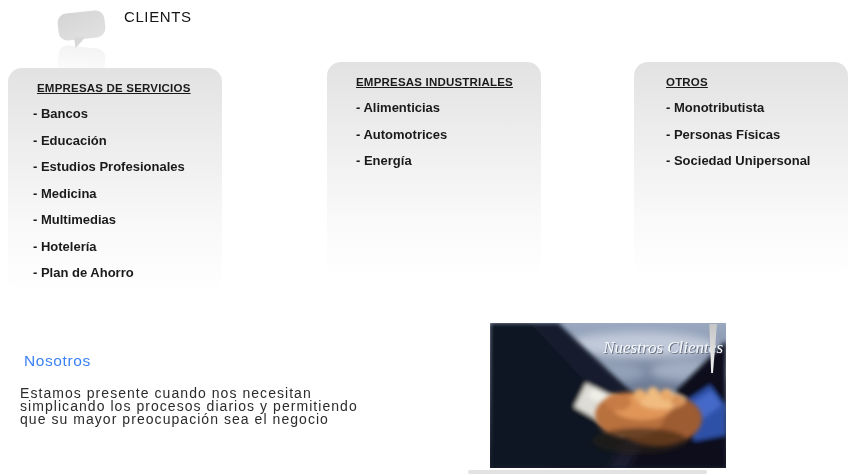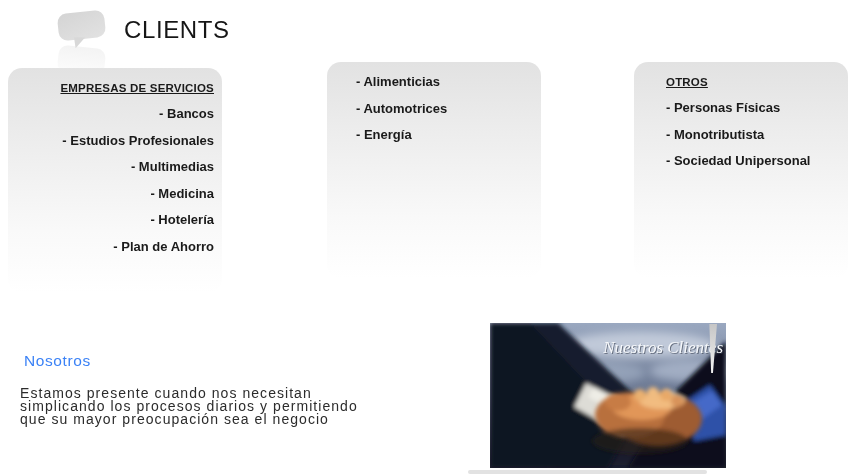--- a/index.html
+++ b/index.html
@@ -10,27 +10,27 @@
   .page-header { position:absolute; left:0; top:0; width:864px; height:62px; }
   .bubble { position:absolute; left:58px; top:12px; width:47px; height:27px;
             background:linear-gradient(160deg,#d4d4d4,#e2e2e2); border-radius:9px;
             transform:rotate(-6deg); }
   .bubble::after { content:""; position:absolute; left:14px; bottom:-9px; width:0; height:0;
             border-top:11px solid #d8d8d8; border-left:2px solid transparent;
             border-right:9px solid transparent; transform:rotate(8deg); }
   .bubble-reflection { position:absolute; left:58px; top:47px; width:47px; height:27px;
             background:linear-gradient(0deg,#dedede,#f7f7f7); border-radius:9px;
             transform:rotate(6deg) scaleY(-1); opacity:.35; }
-  .page-title { position:absolute; left:124px; top:16px; font-size:24px;
+  .page-title { position:absolute; left:124px; top:8px; font-size:15px;
             letter-spacing:.6px; color:#161616; }
 
   
   .cat-box { position:absolute; width:214px; border-radius:14px;
              background:linear-gradient(180deg,#e2e2e2 0%,#ececec 30%,#f9f9f9 72%,#ffffff 100%); }
-  .cat-box.c1 { left:8px;   top:68px; height:225px; padding:14px 8px 0 25px;text-align:right; }
+  .cat-box.c1 { left:8px;   top:68px; height:225px; padding:14px 8px 0 25px; }
   .cat-box.c2 { left:327px; top:62px; height:216px; padding:14px 8px 0 29px; }
   .cat-box.c3 { left:634px; top:62px; height:216px; padding:14px 8px 0 32px; }
   .cat-title { font-size:11.5px; font-weight:bold; text-decoration:underline;
                letter-spacing:.2px; margin-bottom:14px; }
   .cat-box.c1 .cat-title { margin-left:4px; }
   .cat-list { list-style:none; }
   .cat-list li { font-size:13px; font-weight:bold; line-height:12px; margin-bottom:14.5px; }
 
   
   .about-title { position:absolute; left:24px; top:352px; font-size:15.5px;
@@ -54,41 +54,43 @@
 <div class="page-header">
   <div class="bubble"></div>
   <div class="bubble-reflection"></div>
   <div class="page-title">CLIENTS</div>
 </div>
 
 <div class="cat-box c1">
   <div class="cat-title">EMPRESAS DE SERVICIOS</div>
   <ul class="cat-list">
     <li>- Bancos</li>
+    <li>- Educación</li>
     <li>- Estudios Profesionales</li>
+    <li>- Medicina</li>
     <li>- Multimedias</li>
-    <li>- Medicina</li>
     <li>- Hotelería</li>
     <li>- Plan de Ahorro</li>
   </ul>
 </div>
 
 <div class="cat-box c2">
+  <div class="cat-title">EMPRESAS INDUSTRIALES</div>
   <ul class="cat-list">
     <li>- Alimenticias</li>
     <li>- Automotrices</li>
     <li>- Energía</li>
   </ul>
 </div>
 
 <div class="cat-box c3">
   <div class="cat-title">OTROS</div>
   <ul class="cat-list">
+    <li>- Monotributista</li>
     <li>- Personas Físicas</li>
-    <li>- Monotributista</li>
     <li>- Sociedad Unipersonal</li>
   </ul>
 </div>
 
 <div class="about-title">Nosotros</div>
 <div class="about-text">Estamos presente cuando nos necesitan
 simplicando los procesos diarios y permitiendo
 que su mayor preocupación sea el negocio</div>
 
 <div class="photo-wrap">

